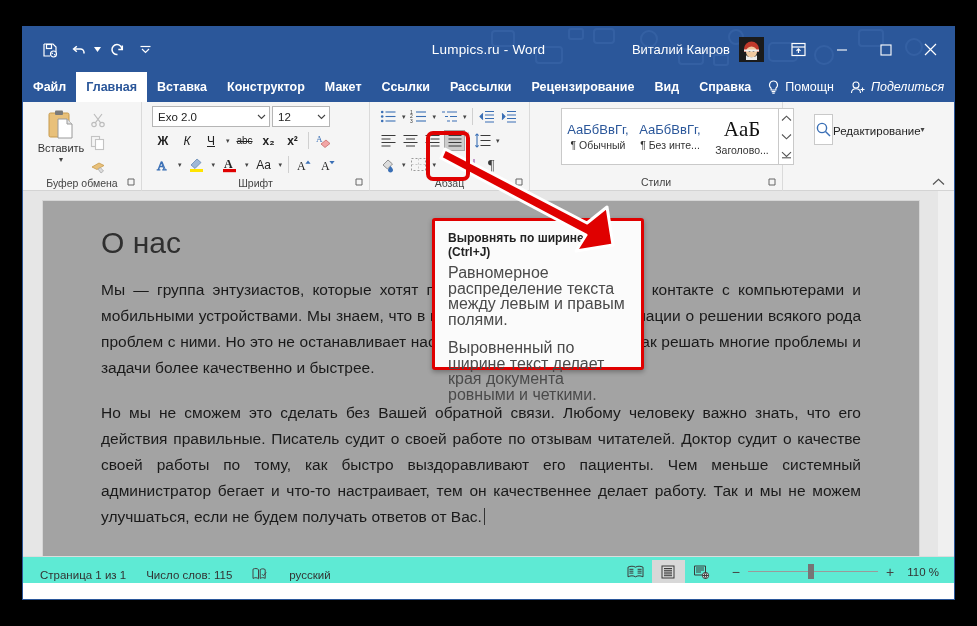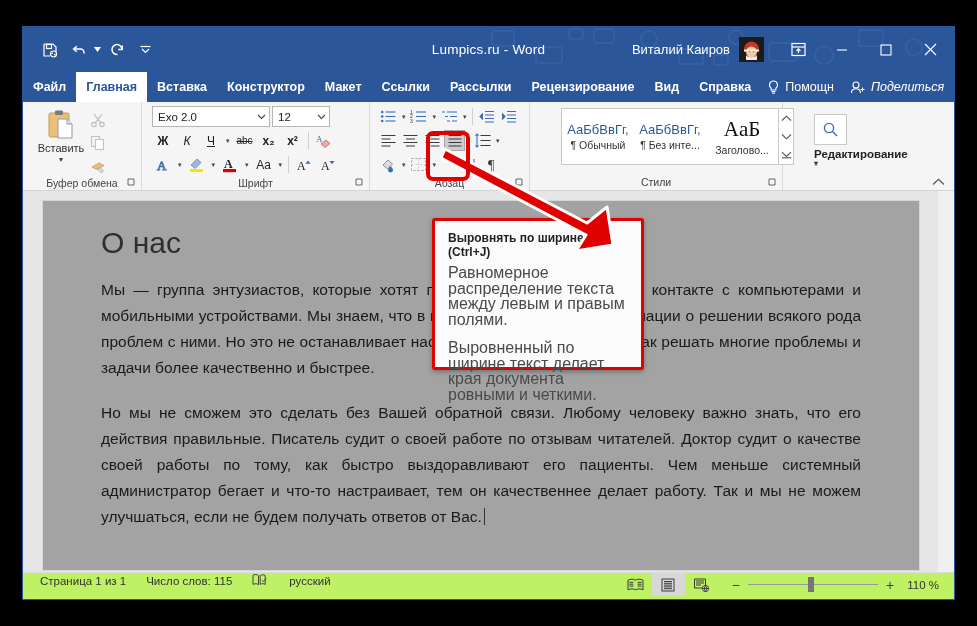--- a/index.html
+++ b/index.html
@@ -147,21 +147,21 @@
     width: 72px; display:flex; flex-direction:column; align-items:center; justify-content:center;
     gap:2px;
   }
   .stile .big { font-size: 13px; color:#2b579a; white-space:nowrap;}
   .stile.hd .big { font-family:"Liberation Serif", serif; font-weight:normal; font-size:21px; color:#111;}
   .stile .sub { font-size: 10.5px; color:#333; white-space:nowrap;}
   .stl-scroll { width: 15px; display:flex; flex-direction:column; border-left:1px solid #c9c9c9;}
   .stl-scroll div { flex:1; display:flex; align-items:center; justify-content:center; font-size:8px; color:#444;}
 
   
-  .edit-g { display:flex; flex-direction:column; padding-top:8px; width:108px;font-weight:bold;}
+  .edit-g { display:flex; align-items:center; padding-top:8px; width:108px;}
   .edit-g .sqbtn { width:33px; height:31px; border:1px solid #c9c9c9; background:#fff; display:flex; align-items:center; justify-content:center;}
   .edit-g .lbl { font-size:11.5px; color:#222; margin-top:3px;}
   .edit-g .caret { font-size:8px; color:#444; line-height:7px;}
 
   .ribbon-collapse {
     position:absolute; right:9px; bottom:2px; font-size:11px; color:#555;
   }
 
   
   .docarea {
@@ -186,23 +186,23 @@
   .caret-bar {
     display:inline-block; width:1px; height:17px; background:#333;
     vertical-align:-3px; margin-left:2px;
   }
   .vscroll {
     position:absolute; right:0; top:0; bottom:0; width:16px; background:#f0f0f0;
   }
 
   
   .statusbar {
-    position:absolute; left:0; right:0; bottom:0; height:27px;
-    background:#bef264; border-top:1px solid #dcdcdc;
-    display:flex; align-items:flex-start; font-size:11.5px; color:#333;
+    position:absolute; left:0; right:0; bottom:16px; height:27px;
+    background:#5eead4; border-top:1px solid #dcdcdc;
+    display:flex; align-items:flex-end; font-size:11.5px; color:#333;
   }
   .sb-left { display:flex; align-items:center; gap:20px; padding-left:17px;}
   .sb-right { margin-left:auto; display:flex; align-items:center; padding-right:15px; gap:0;}
   .view-btn { width:33px; height:23px; display:flex; align-items:center; justify-content:center;}
   .view-btn.active { background:#d8d8d8; }
   .zoom-wrap { display:flex; align-items:center; gap:8px; margin-left:14px;}
   .zoom-track { width:130px; height:1px; background:#9a9a9a; position:relative;}
   .zoom-thumb { position:absolute; left:60px; top:-7px; width:6px; height:15px; background:#767676;}
   .zoom-sign { font-size:14px; color:#444; line-height:1;}
   .zoom-val { margin-left:13px; font-size:11.5px; color:#333;}

